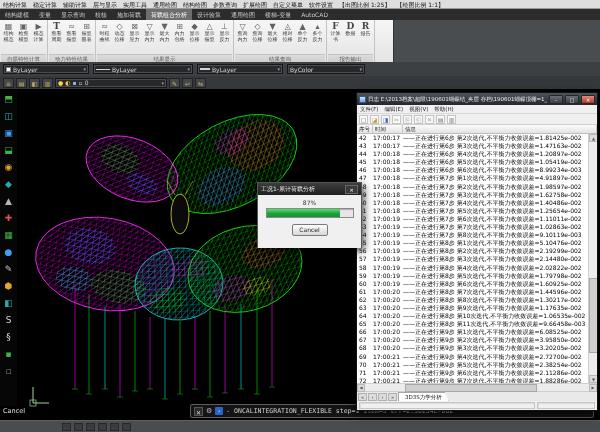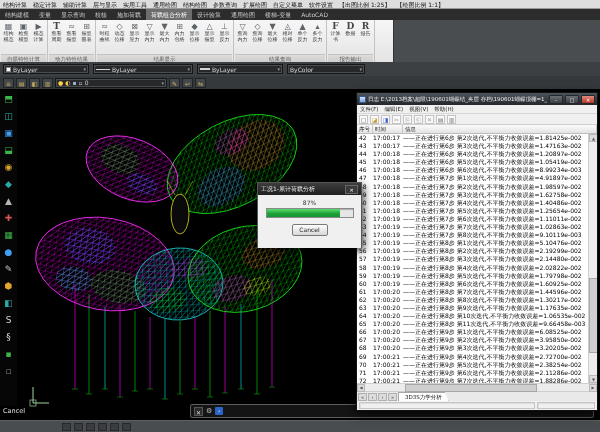--- a/index.html
+++ b/index.html
@@ -635,20 +635,21 @@
     <div class="lw-status">
       <span class="lw-cell a"></span>
       <span class="lw-cell b"></span>
     </div>
   </div>
 
   <div class="cmdline">
     <span class="cmd-close">✕</span>
     <span class="cmd-wrench">⚙</span>
     <span class="cmd-prompt">›</span>
+    <span class="cmd-text">- ONCALINTEGRATION_FLEXIBLE  step=9  Item=5  err=2.38254E-002</span>
   </div>
 
   <div class="statusbar">
       <span class="stoggle"></span>
       <span class="stoggle"></span>
       <span class="stoggle"></span>
       <span class="stoggle"></span>
       <span class="stoggle"></span>
       <span class="stoggle"></span>
     </div>

